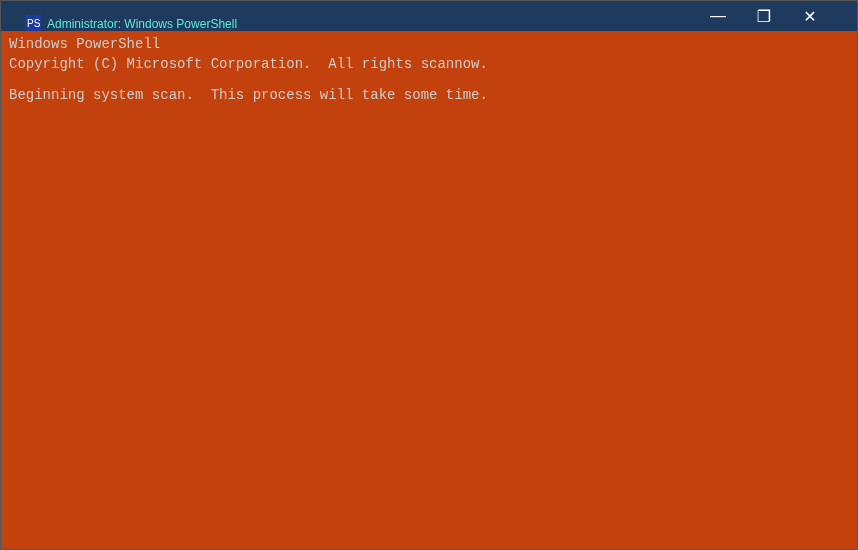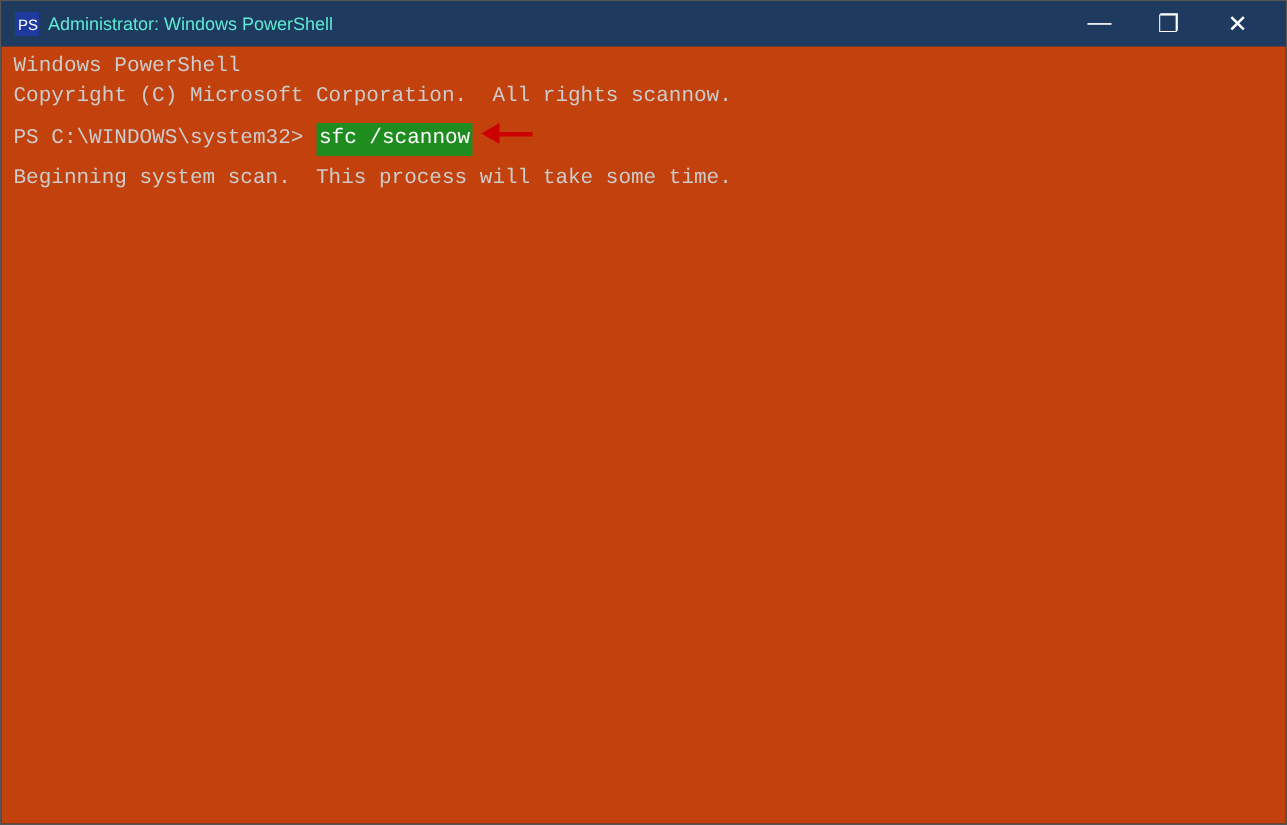--- a/index.html
+++ b/index.html
@@ -21,22 +21,22 @@
       height: 550px;
       display: flex;
       flex-direction: column;
       border: 1px solid #555;
     }
 
     .title-bar {
       background: #1e3a5f;
       height: 30px;
       display: flex;
-      align-items: center;
-      padding: 0 9px;
+      align-items: flex-end;
+      padding: 0 24px;
       flex-shrink: 0;
       user-select: none;
     }
 
     .title-bar-icon {
       width: 16px;
       height: 16px;
       margin-right: 6px;
       flex-shrink: 0;
     }
@@ -150,27 +150,17 @@
       <button class="title-bar-btn">❐</button>
       <button class="title-bar-btn close">✕</button>
     </div>
   </div>
 
   <div class="console-area">
     <div class="line">Windows PowerShell</div>
     <div class="line">Copyright (C) Microsoft Corporation.  All rights scannow.</div>
     <div class="spacer-line"></div>
 
-    <div class="command-line">
-      <span class="prompt">PS C:\WINDOWS\system32&gt; </span>
-      <span class="command-highlight">sfc /scannow</span>
-      <span class="arrow-indicator">
-        <span class="red-arrow">
-          <span class="arrow-head"></span>
-          <span class="arrow-line"></span>
-        </span>
-      </span>
-    </div>
     <div class="spacer-line"></div>
     <div class="line">Beginning system scan.  This process will take some time.</div>
     <div class="spacer-line"></div>
   </div>
 </div>
 
 </body></html>

